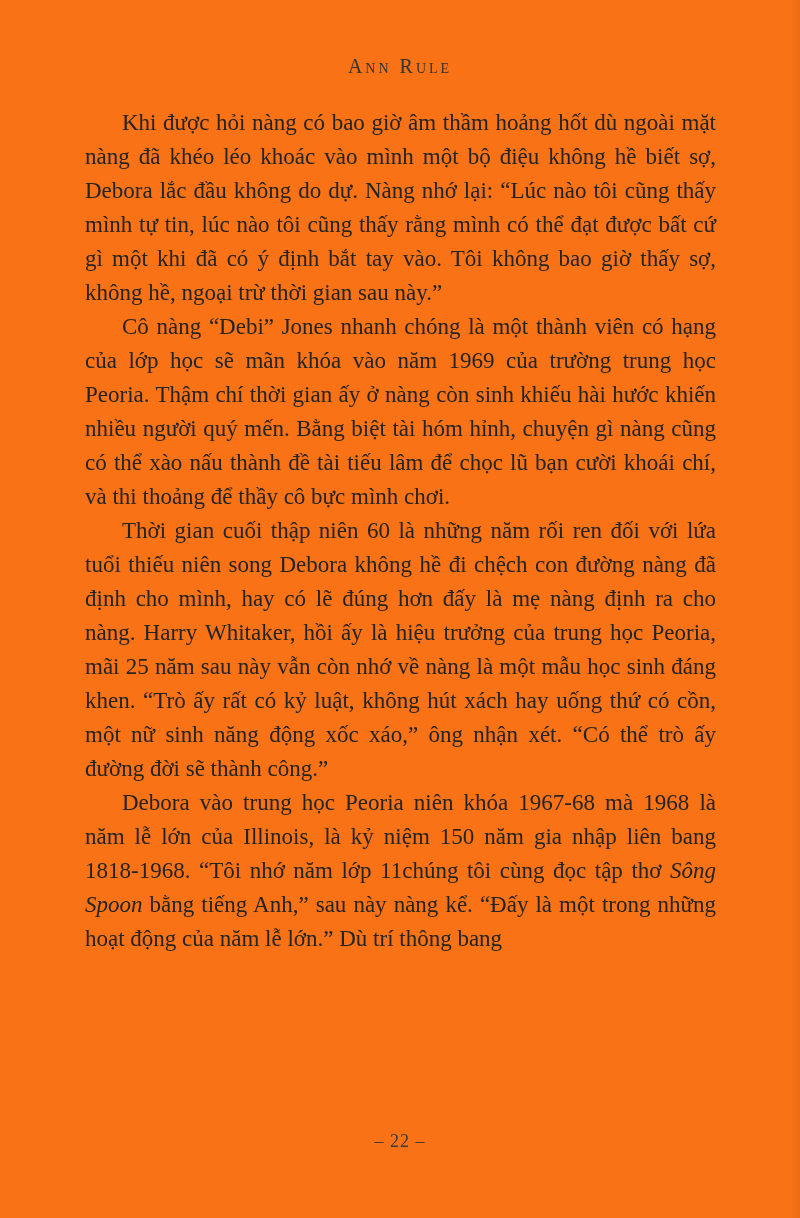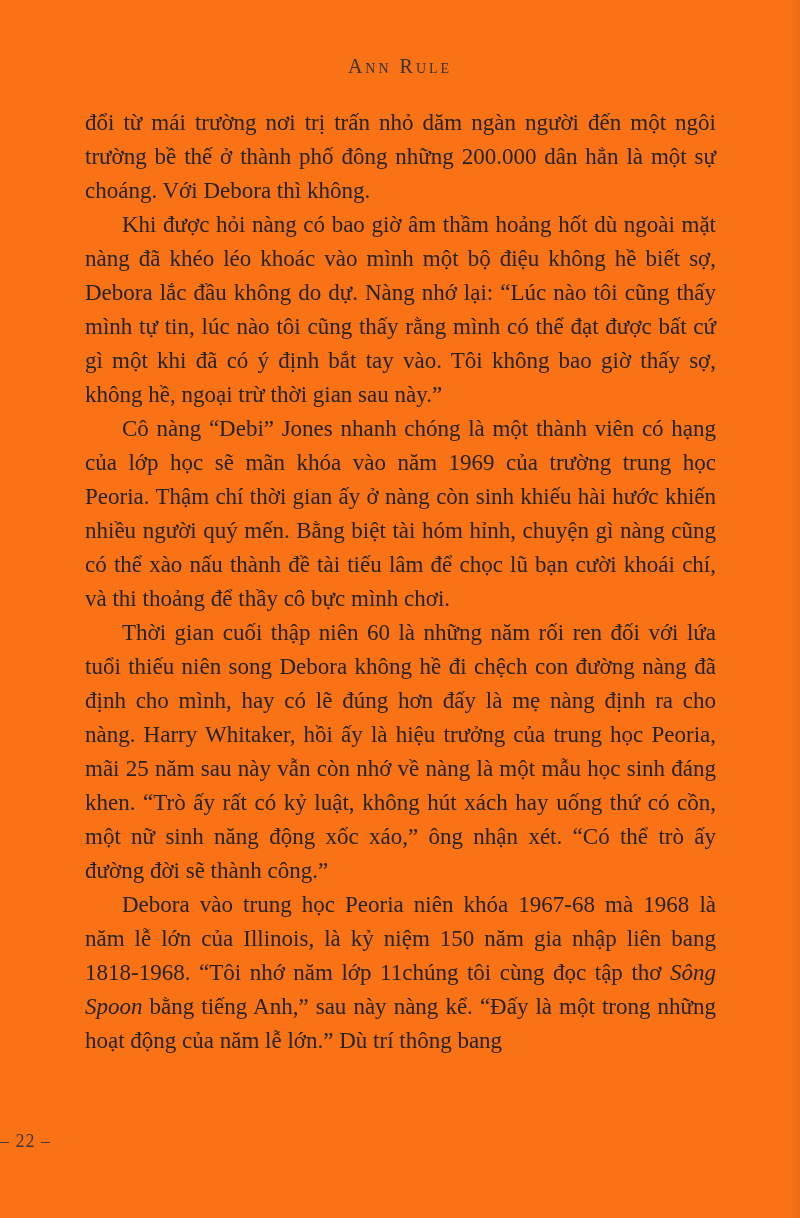--- a/index.html
+++ b/index.html
@@ -55,35 +55,35 @@
     text-indent: 37px;
   }
   .book-title {
     font-style: italic;
   }
   .page-number {
     position: absolute;
     top: 1131px;
     left: 0;
     width: 100%;
+    text-align: center;
     font-size: 18px;
     color: #3a3a3a;
     letter-spacing: 1px;
   }
 </style>
 </head>
 <body>
 
 <div class="page">
 
   <div class="running-header">Ann Rule</div>
 
   <div class="body-text">
 
-    <p class="para">đổi từ mái trường nơi trị trấn nhỏ dăm ngàn người đến một ngôi trường bề thế ở thành phố đông những 200.000 dân hẳn là một sự choáng. Với Debora thì không.</p>
 
     <p class="para indent">Khi được hỏi nàng có bao giờ âm thầm hoảng hốt dù ngoài mặt nàng đã khéo léo khoác vào mình một bộ điệu không hề biết sợ, Debora lắc đầu không do dự. Nàng nhớ lại: “Lúc nào tôi cũng thấy mình tự tin, lúc nào tôi cũng thấy rằng mình có thể đạt được bất cứ gì một khi đã có ý định bắt tay vào. Tôi không bao giờ thấy sợ, không hề, ngoại trừ thời gian sau này.”</p>
 
     <p class="para indent">Cô nàng “Debi” Jones nhanh chóng là một thành viên có hạng của lớp học sẽ mãn khóa vào năm 1969 của trường trung học Peoria. Thậm chí thời gian ấy ở nàng còn sinh khiếu hài hước khiến nhiều người quý mến. Bằng biệt tài hóm hỉnh, chuyện gì nàng cũng có thể xào nấu thành đề tài tiếu lâm để chọc lũ bạn cười khoái chí, và thi thoảng để thầy cô bực mình chơi.</p>
 
     <p class="para indent">Thời gian cuối thập niên 60 là những năm rối ren đối với lứa tuổi thiếu niên song Debora không hề đi chệch con đường nàng đã định cho mình, hay có lẽ đúng hơn đấy là mẹ nàng định ra cho nàng. Harry Whitaker, hồi ấy là hiệu trưởng của trung học Peoria, mãi 25 năm sau này vẫn còn nhớ về nàng là một mẫu học sinh đáng khen. “Trò ấy rất có kỷ luật, không hút xách hay uống thứ có cồn, một nữ sinh năng động xốc xáo,” ông nhận xét. “Có thể trò ấy đường đời sẽ thành công.”</p>
 
     <p class="para indent"><span>Debora vào trung học Peoria niên khóa 1967-68 mà 1968 là năm lễ lớn của Illinois, là kỷ niệm 150 năm gia nhập liên bang 1818-1968. “Tôi nhớ năm lớp 11chúng tôi cùng đọc tập thơ </span><i class="book-title">Sông Spoon</i><span> bằng tiếng Anh,” sau này nàng kể. “Đấy là một trong những hoạt động của năm lễ lớn.” Dù trí thông bang</span></p>
 
   </div>

